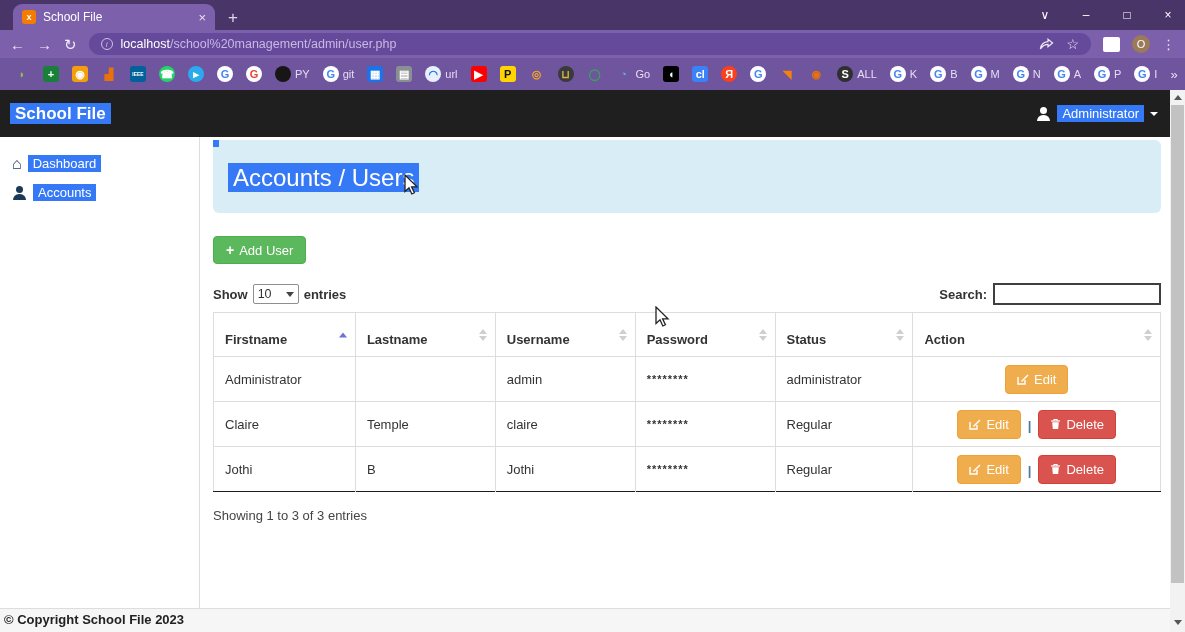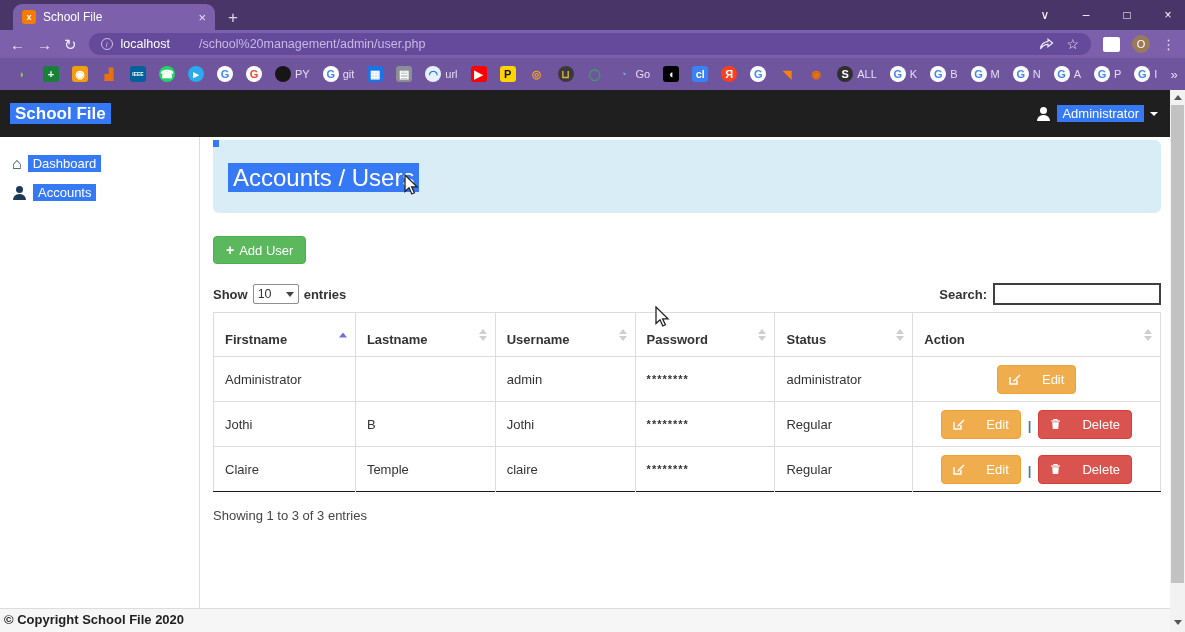--- a/index.html
+++ b/index.html
@@ -20,21 +20,21 @@
   .wincontrols span { width:14px; text-align:center; }
 
   .toolbar { height:28px; background:#7d60ab; display:flex; align-items:center; padding:0 10px;
              gap:12px; color:#efeaf7; }
   .navbtn { font-size:15px; line-height:1; }
   .omnibox { flex:1; height:22px; background:#65499a; border-radius:11px; display:flex;
              align-items:center; gap:8px; padding:0 12px; font-size:12.5px; white-space:nowrap; overflow:hidden; }
   .info-i { width:12px; height:12px; border:1px solid #cfc0e8; border-radius:50%; color:#cfc0e8;
             font-size:8px; display:flex; align-items:center; justify-content:center; flex:0 0 auto; font-style:italic; }
   .url-host { color:#fff; }
-  .url-path { color:#c9b8e4;padding-left:29px; }
+  .url-path { color:#c9b8e4; }
   .omni-right { margin-left:auto; display:flex; align-items:center; gap:12px; }
   .star { font-size:14px; color:#efeaf7; }
   .ext-sq { width:17px; height:15px; background:#fff; border-radius:2px; }
   .avatar { width:18px; height:18px; border-radius:50%; background:#9b7a59; color:#fff; font-size:11px;
             display:flex; align-items:center; justify-content:center; }
   .dots { font-size:13px; color:#efeaf7; letter-spacing:0; }
 
   .bookmarks { height:32px; background:#6f549e; display:flex; align-items:center; padding:0 14px;
                gap:13px; overflow:hidden; white-space:nowrap; }
   .bm { display:flex; align-items:center; gap:4px; flex:0 0 auto; }
@@ -101,21 +101,21 @@
   th:nth-child(4){width:140px} th:nth-child(5){width:138px} th:nth-child(6){width:248px}
   .sort { position:absolute; right:8px; top:50%; transform:translateY(-50%); display:flex;
           flex-direction:column; gap:2px; align-items:center; }
   .tri-up { width:0; height:0; border-left:4px solid transparent; border-right:4px solid transparent;
             border-bottom:5px solid #cfcfcf; }
   .tri-dn { width:0; height:0; border-left:4px solid transparent; border-right:4px solid transparent;
             border-top:5px solid #cfcfcf; }
   .tri-up.active { border-bottom-color:#6e71d8; }
   td.pw { font-size:11px; font-weight:bold; letter-spacing:1px; }
   td.action-cell { text-align:center; }
-  .btn { display:inline-flex; align-items:center; gap:21px; border-radius:4px; color:#fff;
+  .btn { display:inline-flex; align-items:center; gap:5px; border-radius:4px; color:#fff;
          font-size:13px; padding:6px 11px; border:1px solid transparent; font-family:inherit; }
   .btn-edit { background:#f0ad4e; border-color:#eea236; }
   .btn-delete { background:#d9534f; border-color:#d43f3a; }
   .sep { color:#46799b; font-weight:bold; margin:0 7px; }
 
   .tfooter { margin-top:5px; height:36px; display:flex; align-items:center; }
   .summary { font-size:13px; color:#444; }
   .pager { margin-left:auto; display:flex; align-items:center; gap:15px; font-size:13px; color:#666; }
   .page-box { width:33px; height:30px; background:#ececec; border:1px solid #a7a7a7; color:#333;
               display:flex; align-items:center; justify-content:center; border-radius:1px; }
@@ -379,20 +379,44 @@
     <td>admin</td>
     <td class="pw">********</td>
     <td>administrator</td>
     <td class="action-cell">
       <button class="btn btn-edit">
         <svg width="12" height="12" viewBox="0 0 12 12">
                       <path d="M1 4 L1 11 L8 11 L8 7" fill="none" stroke="#fff" stroke-width="1.4"></path>
                       <path d="M4 8 L10.5 1.5 L11.5 2.5 L5 9 Z" fill="#fff"></path>
                     </svg>
         <span class="lbl-edit">Edit</span>
+      </button>
+    </td>
+  </tr>
+
+  <tr>
+    <td>Claire</td>
+    <td>Temple</td>
+    <td>claire</td>
+    <td class="pw">********</td>
+    <td>Regular</td>
+    <td class="action-cell">
+      <button class="btn btn-edit">
+        <svg width="12" height="12" viewBox="0 0 12 12">
+                      <path d="M1 4 L1 11 L8 11 L8 7" fill="none" stroke="#fff" stroke-width="1.4"></path>
+                      <path d="M4 8 L10.5 1.5 L11.5 2.5 L5 9 Z" fill="#fff"></path>
+                    </svg>
+        <span class="lbl-edit">Edit</span>
+      </button><span class="sep">|</span><button class="btn btn-delete">
+        <svg width="11" height="12" viewBox="0 0 11 12">
+                      <path d="M1 3 L10 3" stroke="#fff" stroke-width="1.2"></path>
+                      <path d="M4 3 L4 1.5 L7 1.5 L7 3" fill="none" stroke="#fff" stroke-width="1.1"></path>
+                      <path d="M2.2 4.2 L2.8 11 L8.2 11 L8.8 4.2 Z" fill="#fff"></path>
+                    </svg>
+        <span class="lbl-del">Delete</span>
       </button>
     </td>
   </tr>
 
   <tr>
     <td>Jothi</td>
     <td>B</td>
     <td>Jothi</td>
     <td class="pw">********</td>
     <td>Regular</td>
@@ -406,55 +430,31 @@
       </button><span class="sep">|</span><button class="btn btn-delete">
         <svg width="11" height="12" viewBox="0 0 11 12">
                       <path d="M1 3 L10 3" stroke="#fff" stroke-width="1.2"></path>
                       <path d="M4 3 L4 1.5 L7 1.5 L7 3" fill="none" stroke="#fff" stroke-width="1.1"></path>
                       <path d="M2.2 4.2 L2.8 11 L8.2 11 L8.8 4.2 Z" fill="#fff"></path>
                     </svg>
         <span class="lbl-del">Delete</span>
       </button>
     </td>
   </tr>
-
-  <tr>
-    <td>Claire</td>
-    <td>Temple</td>
-    <td>claire</td>
-    <td class="pw">********</td>
-    <td>Regular</td>
-    <td class="action-cell">
-      <button class="btn btn-edit">
-        <svg width="12" height="12" viewBox="0 0 12 12">
-                      <path d="M1 4 L1 11 L8 11 L8 7" fill="none" stroke="#fff" stroke-width="1.4"></path>
-                      <path d="M4 8 L10.5 1.5 L11.5 2.5 L5 9 Z" fill="#fff"></path>
-                    </svg>
-        <span class="lbl-edit">Edit</span>
-      </button><span class="sep">|</span><button class="btn btn-delete">
-        <svg width="11" height="12" viewBox="0 0 11 12">
-                      <path d="M1 3 L10 3" stroke="#fff" stroke-width="1.2"></path>
-                      <path d="M4 3 L4 1.5 L7 1.5 L7 3" fill="none" stroke="#fff" stroke-width="1.1"></path>
-                      <path d="M2.2 4.2 L2.8 11 L8.2 11 L8.8 4.2 Z" fill="#fff"></path>
-                    </svg>
-        <span class="lbl-del">Delete</span>
-      </button>
-    </td>
-  </tr>
 </tbody>
         </table>
 
         <div class="tfooter">
           <span class="summary">Showing 1 to 3 of 3 entries</span>
         </div>
       </main>
     </div>
 
     <div class="app-footer">
-      <span>© Copyright School File 2020</span>
+      <span>© Copyright School File 2023</span>
     </div>
 
     <div class="sb">
       <span class="sb-btn sb-up">
           <span class="sb-tri-up"></span>
         </span>
       <span class="sb-thumb"></span>
       <span class="sb-btn sb-dn">
           <span class="sb-tri-dn"></span>
         </span>

